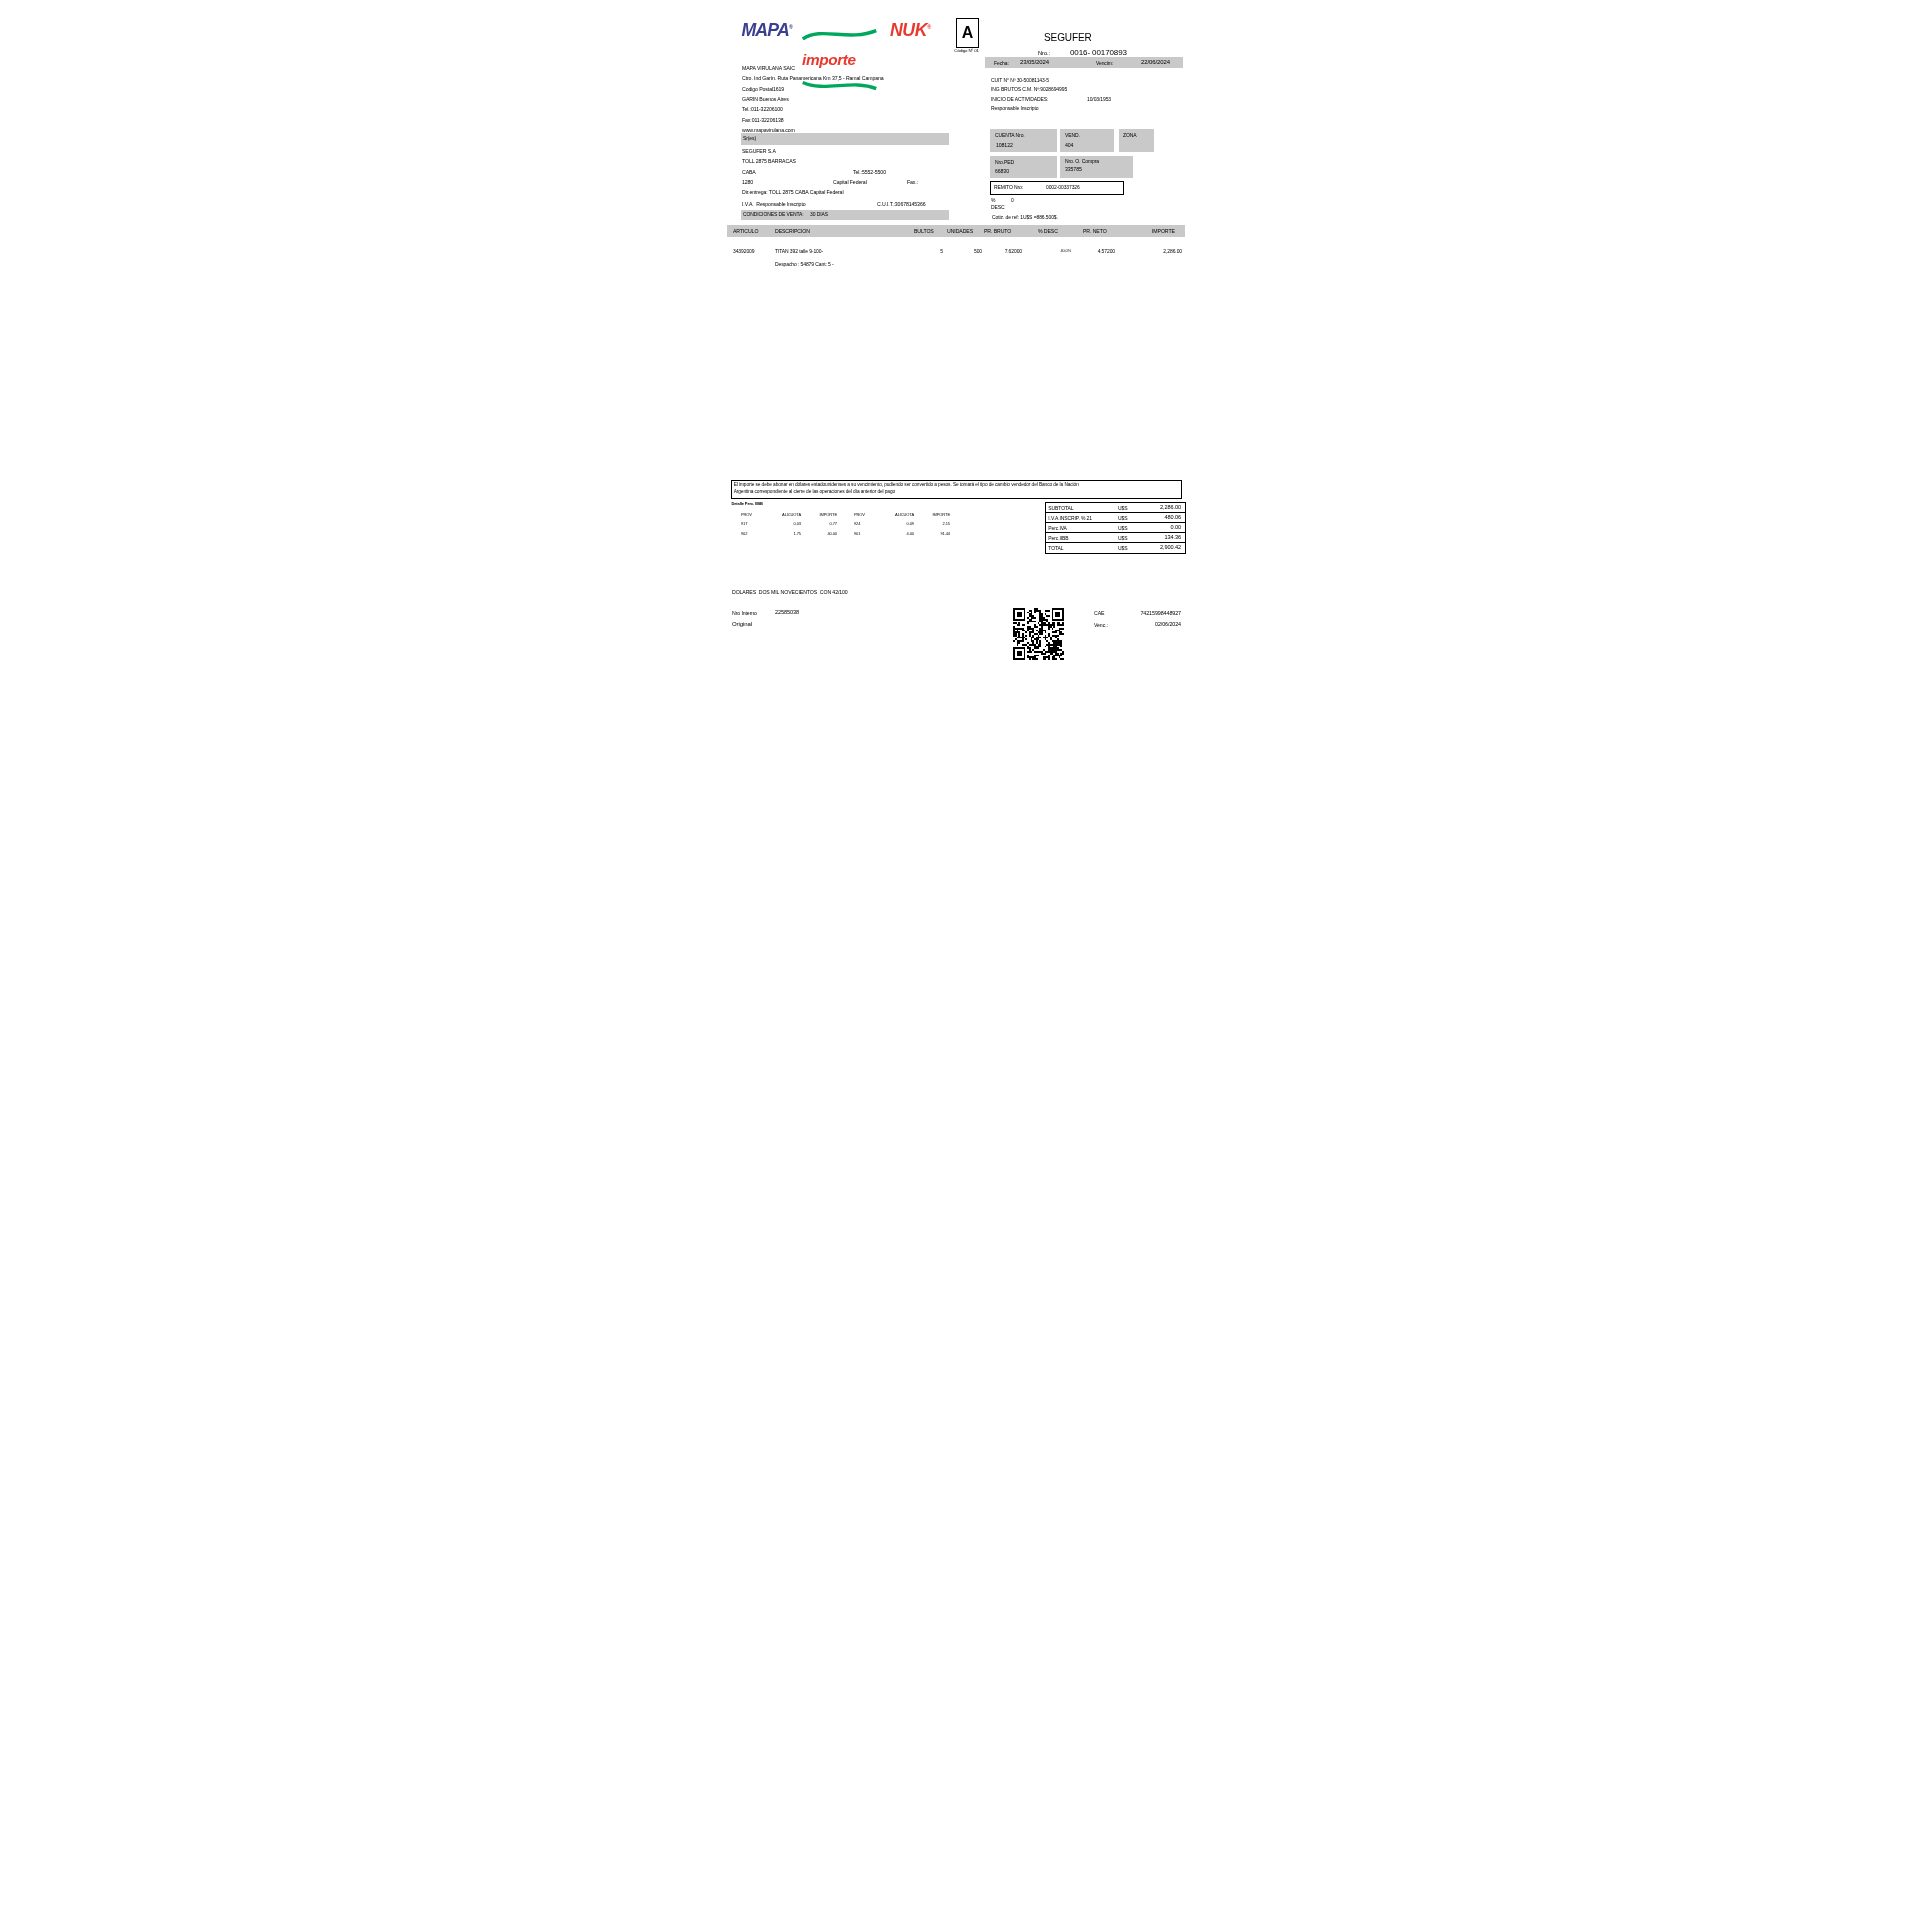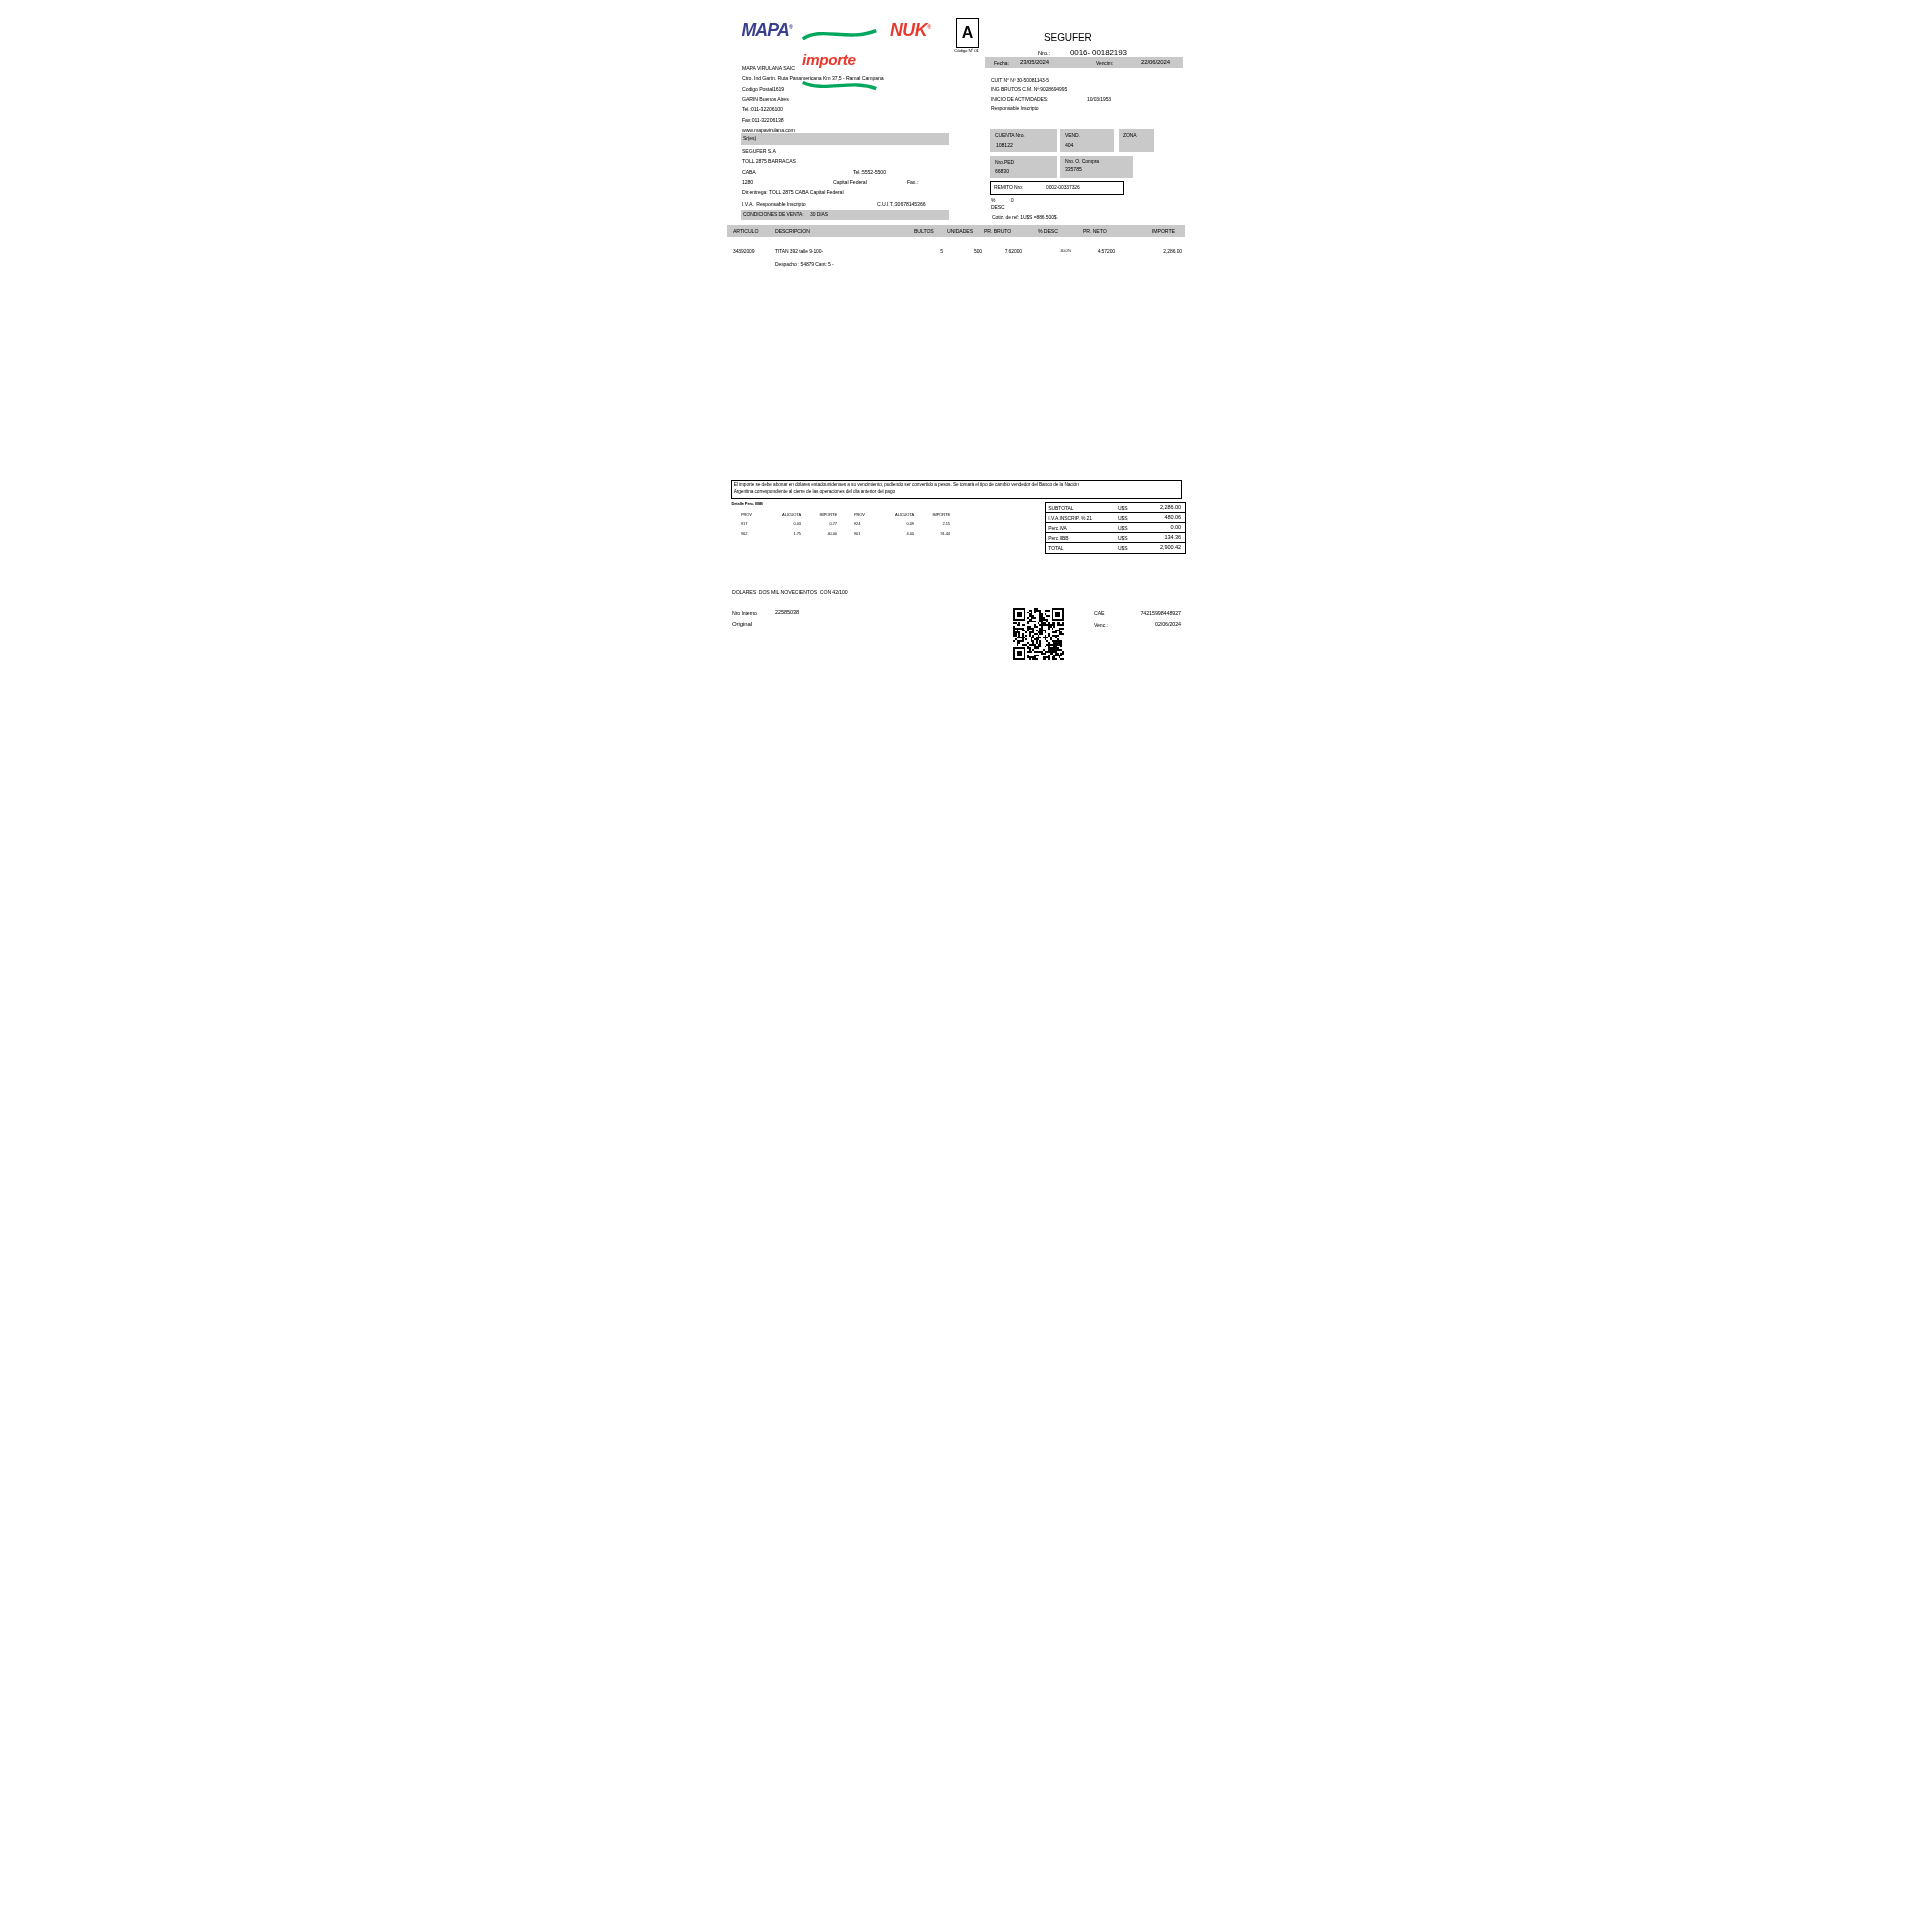--- a/index.html
+++ b/index.html
@@ -40,21 +40,21 @@
     </svg>
   </div>
 
   <div class="abs logo-nuk" style="left:174px;top:20px;"><span>NUK</span><span class="reg">®</span></div>
 
   <div class="abs letterbox c" style="left:240px;top:17.7px;width:21px;height:28px;line-height:28px;font-size:16px;font-weight:bold;"><span>A</span></div>
   <div class="abs c" style="left:233px;top:48px;width:35px;font-size:4.4px;">Código Nº 01</div>
 
   <div class="abs" style="left:328px;top:32px;font-size:10px;">SEGUFER</div>
   <div class="abs" style="left:322px;top:50px;font-size:5.8px;">Nro.:</div>
-  <div class="abs" style="left:354px;top:48px;font-size:8px;">0016- 00182193</div>
+  <div class="abs" style="left:354px;top:48px;font-size:8px;">0016- 00170893</div>
 
   <div class="abs gray" style="left:269px;top:57px;width:198px;height:10.8px;"></div>
   <div class="abs" style="left:278px;top:60px;font-size:5px;">Fecha:</div>
   <div class="abs" style="left:304px;top:59px;font-size:6px;">23/05/2024</div>
   <div class="abs" style="left:380px;top:60px;font-size:5px;">Vencim:</div>
   <div class="abs" style="left:425px;top:59px;font-size:6px;">22/06/2024</div>
 
   <div class="abs" style="left:26px;top:65px;font-size:5.2px;">MAPA VIRULANA SAIC</div>
   <div class="abs" style="left:26px;top:75px;font-size:5.2px;">Ctro. Ind Garín. Ruta Panamericana Km 37,5 - Ramal Campana</div>
   <div class="abs" style="left:26px;top:86px;font-size:5.2px;">Codigo Postal1619</div>

